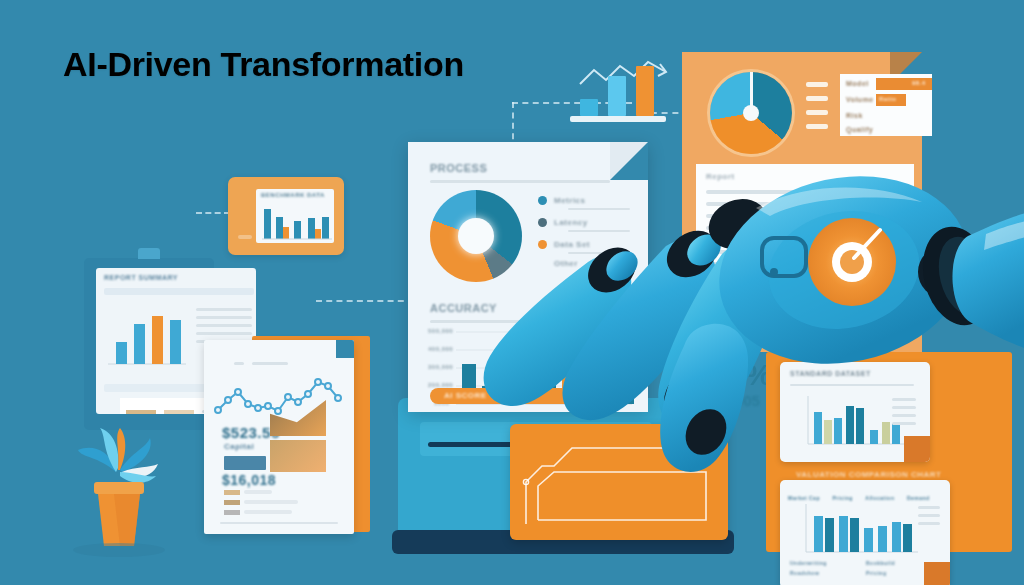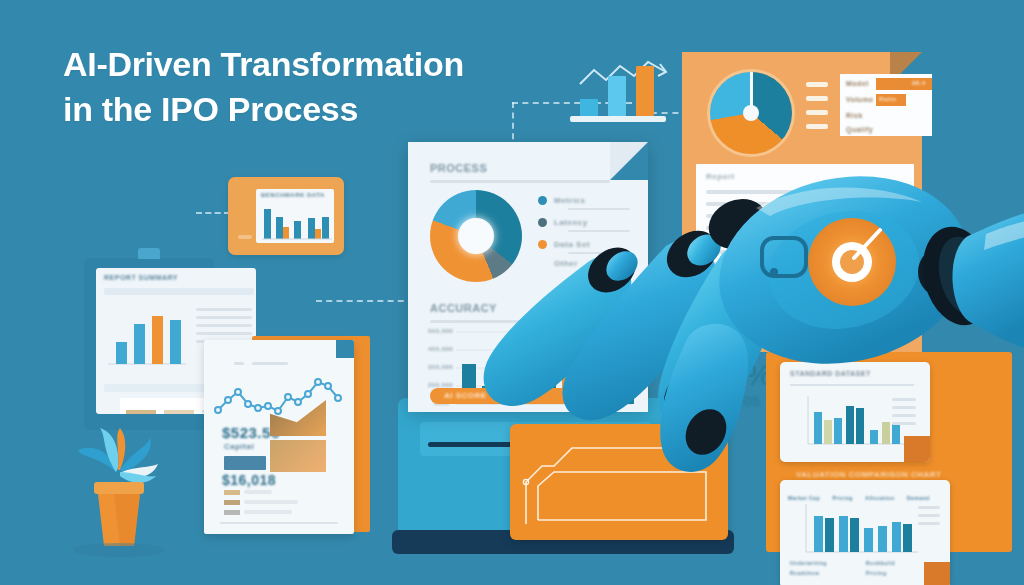--- a/index.html
+++ b/index.html
@@ -14,21 +14,21 @@
   .abs{position:absolute;}
   .blur-txt{
     color:#8fa2ad;filter:blur(1.1px);font-weight:700;
     letter-spacing:.5px;white-space:nowrap;user-select:none;
   }
   .ln{background:#d8e2e8;border-radius:2px;}
 
   
   #headline{
     left:63px;top:42px;width:470px;
-    color:#ffffff;font-size:34px;font-weight:700;line-height:1.33;
+    color:#000000;font-size:34px;font-weight:700;line-height:1.33;
     letter-spacing:-0.3px;text-shadow:0 1px 2px rgba(0,0,0,.08);
   }
   #headline .l2{display:block;}
 
   
   .dash{border-top:2px dashed rgba(219,238,247,.72);height:0;}
   .dashv{border-left:2px dashed rgba(219,238,247,.72);width:0;}
 
   
   #floatchart{left:565:px;}
@@ -113,21 +113,20 @@
       <polyline points="84,8 90,16 82,20" fill="none" stroke="#cfe9f5" stroke-width="2"></polyline>
     </svg>
     <div class="fc-base"></div>
     <div class="fc-bar" style="left:10px;width:18px;height:17px;background:#3fb6e0;"></div>
     <div class="fc-bar" style="left:38px;width:18px;height:40px;background:#5cc8ee;"></div>
     <div class="fc-bar" style="left:66px;width:18px;height:50px;background:#ef9233;"></div>
   </div>
 
   <div class="abs" id="headline">
     <span>AI-Driven Transformation</span>
-    <span class="l2">in the IPO Process</span>
   </div>
 
   <div class="abs" id="opanel">
     <div class="corner"></div>
 
     <div class="abs donut" style="left:28px;top:20px;width:82px;height:82px;
          background:conic-gradient(#1d7f9e 0deg 130deg,#ef8f2a 130deg 260deg,#3fb6e0 260deg 360deg);
          box-shadow:0 0 0 3px #f6c58e;">
       <div class="abs" style="left:33px;top:33px;width:16px;height:16px;border-radius:50%;background:#f6f9fb;"></div>
       <div class="abs" style="left:40px;top:0px;width:3px;height:41px;background:#f6f9fb;"></div>

